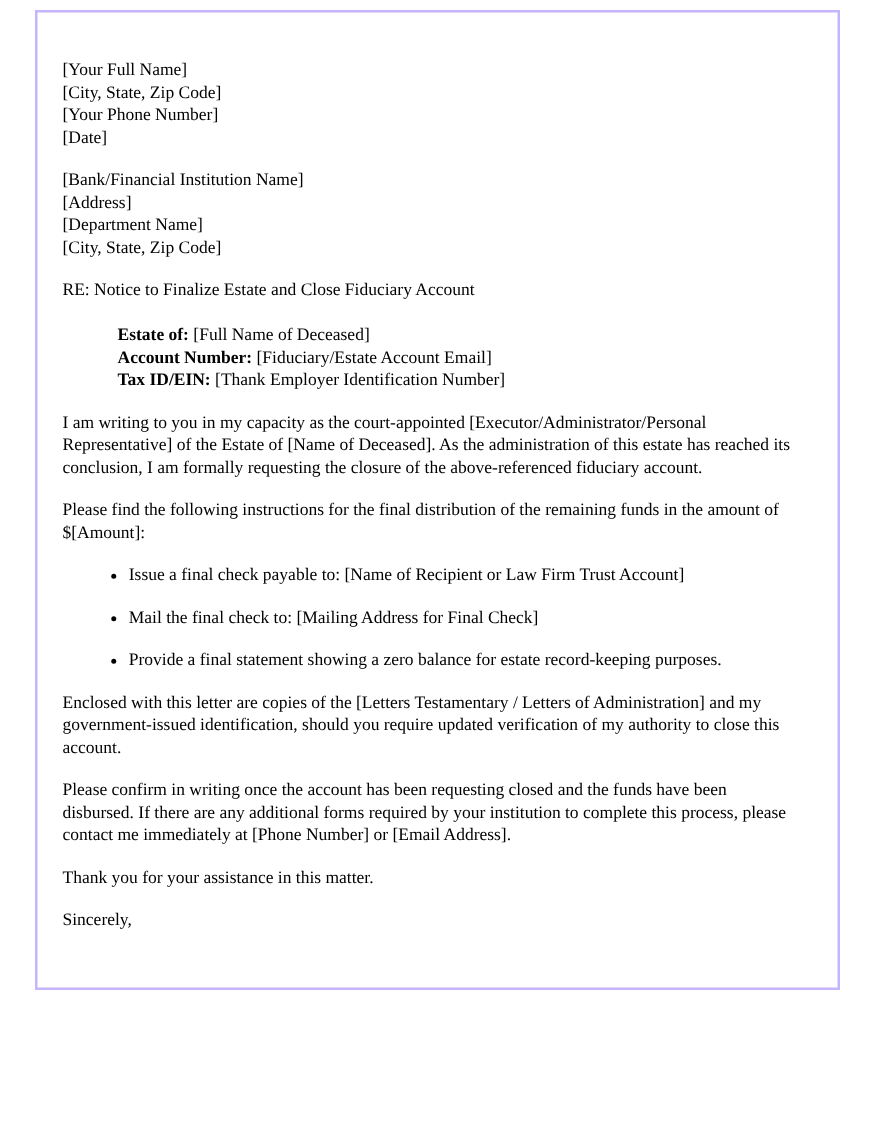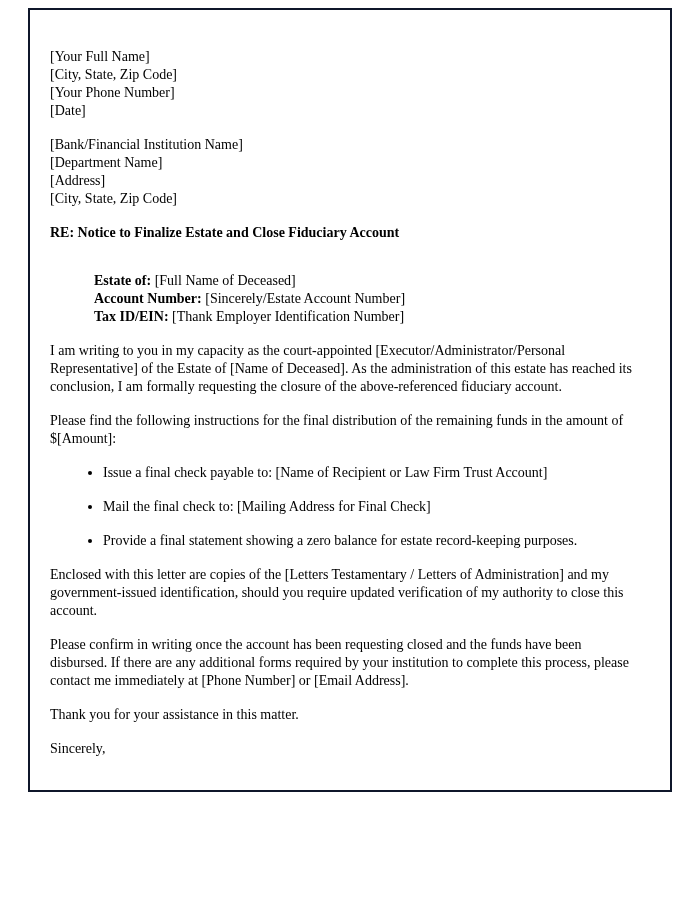--- a/index.html
+++ b/index.html
@@ -15,38 +15,38 @@
     color: #000000;
     font-size: 14px;
     line-height: 18px;
   }
   .page-frame {
     position: absolute;
     left: 28px;
     top: 8px;
     width: 644px;
     height: 784px;
-    border: 2px solid #0f172a;
+    border: 2px solid #c4b5fd;
     box-sizing: border-box;
     padding: 38px 38px 0 20px;
     overflow: hidden;
     background: #ffffff;
   }
   .block {
     margin: 0 0 16px 0;
   }
   .line {
     margin: 0;
   }
   p {
     margin: 0 0 16px 0;
   }
   .subject-line {
-    font-weight: bold;
-    margin: 0 0 30px 0;
+    font-weight: normal;
+    margin: 0 0 18px 0;
   }
   .field-label {
     font-weight: bold;
     margin-left: 44px;
   }
   ul.final-instructions {
     margin: 0 0 16px 0;
     padding: 0 0 0 37px;
     list-style-type: disc;
   }
@@ -61,30 +61,30 @@
 
   <div class="block">
     <div class="line">[Your Full Name]</div>
     <div class="line">[City, State, Zip Code]</div>
     <div class="line">[Your Phone Number]</div>
     <div class="line">[Date]</div>
   </div>
 
   <div class="block">
     <div class="line">[Bank/Financial Institution Name]</div>
+    <div class="line">[Address]</div>
     <div class="line">[Department Name]</div>
-    <div class="line">[Address]</div>
     <div class="line">[City, State, Zip Code]</div>
   </div>
 
   <div class="subject-line">RE: Notice to Finalize Estate and Close Fiduciary Account</div>
 
   <div class="block">
     <div class="line"><span class="field-label">Estate of:</span><span> [Full Name of Deceased]</span></div>
-    <div class="line"><span class="field-label">Account Number:</span><span> [Sincerely/Estate Account Number]</span></div>
+    <div class="line"><span class="field-label">Account Number:</span><span> [Fiduciary/Estate Account Email]</span></div>
     <div class="line"><span class="field-label">Tax ID/EIN:</span><span> [Thank Employer Identification Number]</span></div>
   </div>
 
 
   <p>I am writing to you in my capacity as the court-appointed [Executor/Administrator/Personal Representative] of the Estate of [Name of Deceased]. As the administration of this estate has reached its conclusion, I am formally requesting the closure of the above-referenced fiduciary account.</p>
 
   <p>Please find the following instructions for the final distribution of the remaining funds in the amount of $[Amount]:</p>
 
   <ul class="final-instructions">
     <li>Issue a final check payable to: [Name of Recipient or Law Firm Trust Account]</li>

